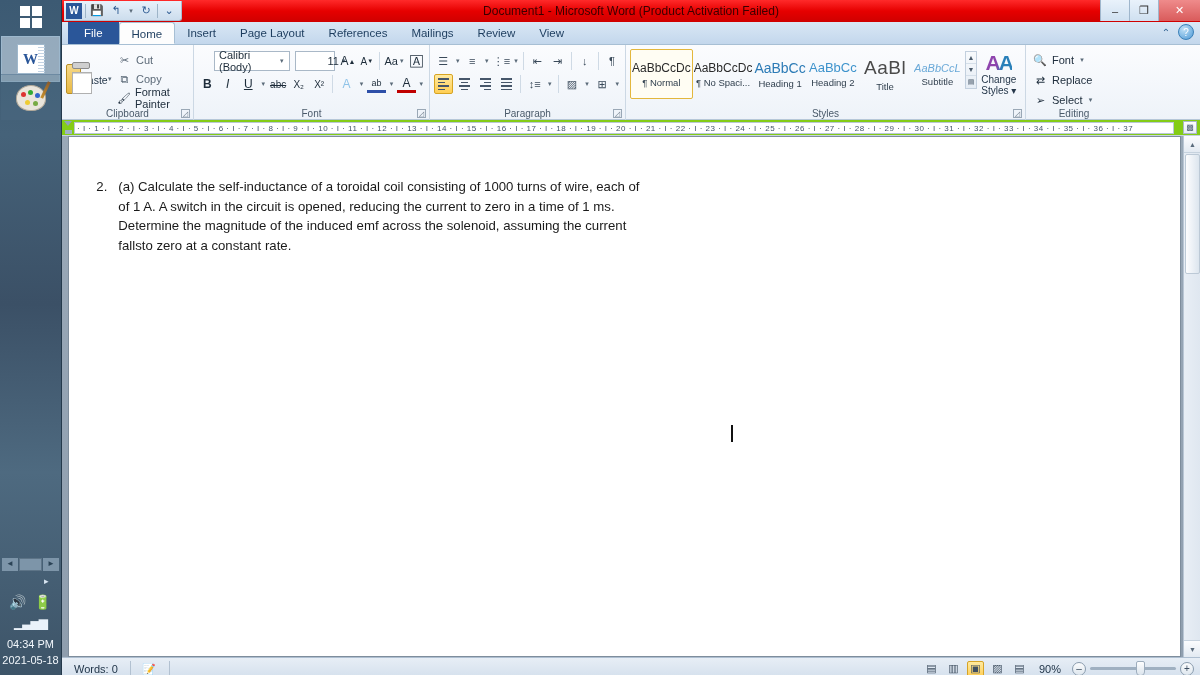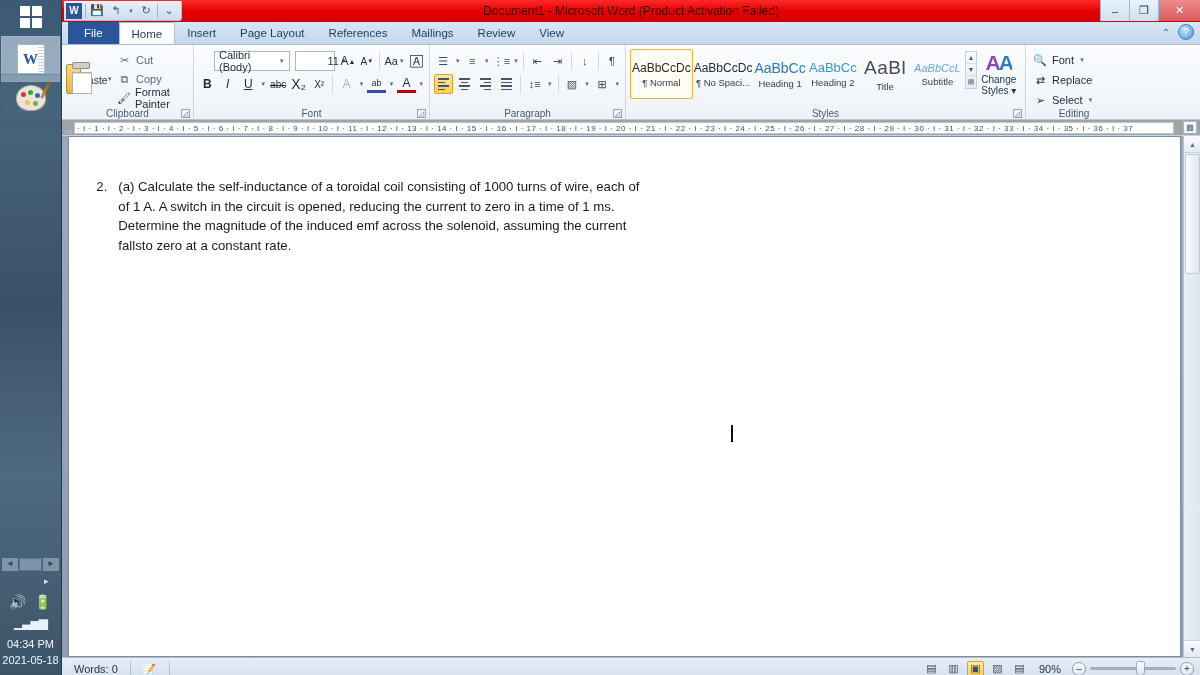--- a/index.html
+++ b/index.html
@@ -163,21 +163,21 @@
   .change-styles { width: 54px; display: flex; flex-direction: column; align-items: center;
     justify-content: center; font-size: 10px; color: #25374a; text-align: center; line-height: 11px; }
   .aa-ico { font-size: 21px; font-weight: bold; letter-spacing: -2px; line-height: 22px;
     background: linear-gradient(90deg,#8e44ad 40%,#2980b9 60%); -webkit-background-clip: text;
     background-clip: text; color: transparent; }
 
   
   .grp-editing { width: 96px; border-right: none; }
 
   
-  .ruler-wrap { position: relative; height: 16px; background: #a3a3a3; border-bottom: 1px solid #c5d2df;
+  .ruler-wrap { position: relative; height: 16px; background: #84cc16; border-bottom: 1px solid #c5d2df;
     display: flex; align-items: center; }
   .ruler { position: absolute; left: 12px; right: 26px; top: 2px; height: 12px; background: #fff;
     border: 1px solid #b9c7d5; font-size: 8px; color: #44556a; overflow: hidden; white-space: nowrap; }
   .ruler-ticks { display: flex; align-items: center; height: 10px; padding-left: 2px; letter-spacing: .5px; }
   .ruler-ind { position: absolute; left: 2px; top: 1px; width: 9px; height: 13px; }
   .ruler-ind::before { content: ""; position: absolute; left: 0; top: 0; border-left: 4.5px solid transparent;
     border-right: 4.5px solid transparent; border-top: 5px solid #8fa3b8; }
   .ruler-ind::after { content: ""; position: absolute; left: 1px; bottom: 0; width: 7px; height: 4px;
     background: #9fb2c5; }
   .ruler-corner { position: absolute; right: 3px; top: 1px; width: 14px; height: 13px;
@@ -354,21 +354,21 @@
           <div class="fbtn">
               <i>I</i>
             </div>
           <div class="fbtn">
               <u>U</u>
             </div>
           <div class="dd">▾</div>
           <div class="fbtn" style="font-size:10px;">
               <s>abc</s>
             </div>
-          <div class="fbtn" style="font-size:14px;">X₂</div>
+          <div class="fbtn" style="font-size:10px;">X₂</div>
           <div class="fbtn" style="font-size:10px;">X²</div>
           <div class="sep-v"></div>
           <div class="fbtn" style="color:#8fc3e8;">A</div>
           <div class="dd">▾</div>
           <div class="fbtn" style="font-size:9px;border-bottom:3px solid #2d4fa8;height:18px;">ab</div>
           <div class="dd">▾</div>
           <div class="fbtn" style="border-bottom:3px solid #c00000;height:18px;">A</div>
           <div class="dd">▾</div>
         </div>
         <div class="grp-title">Font</div>

